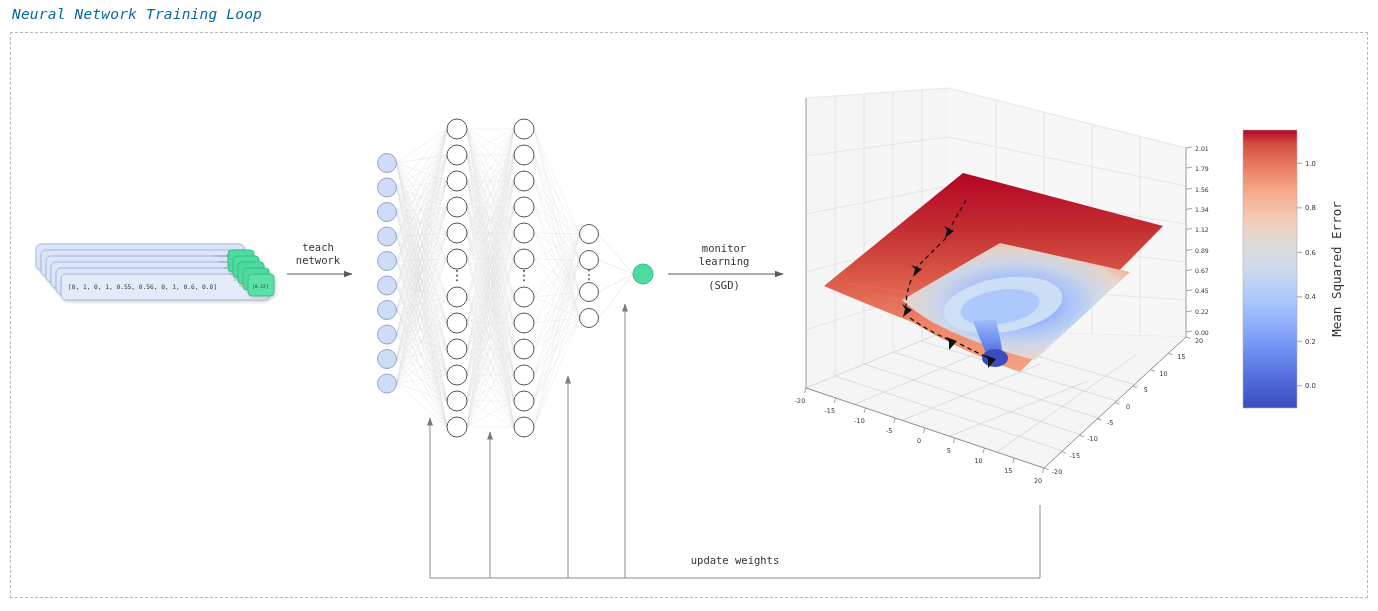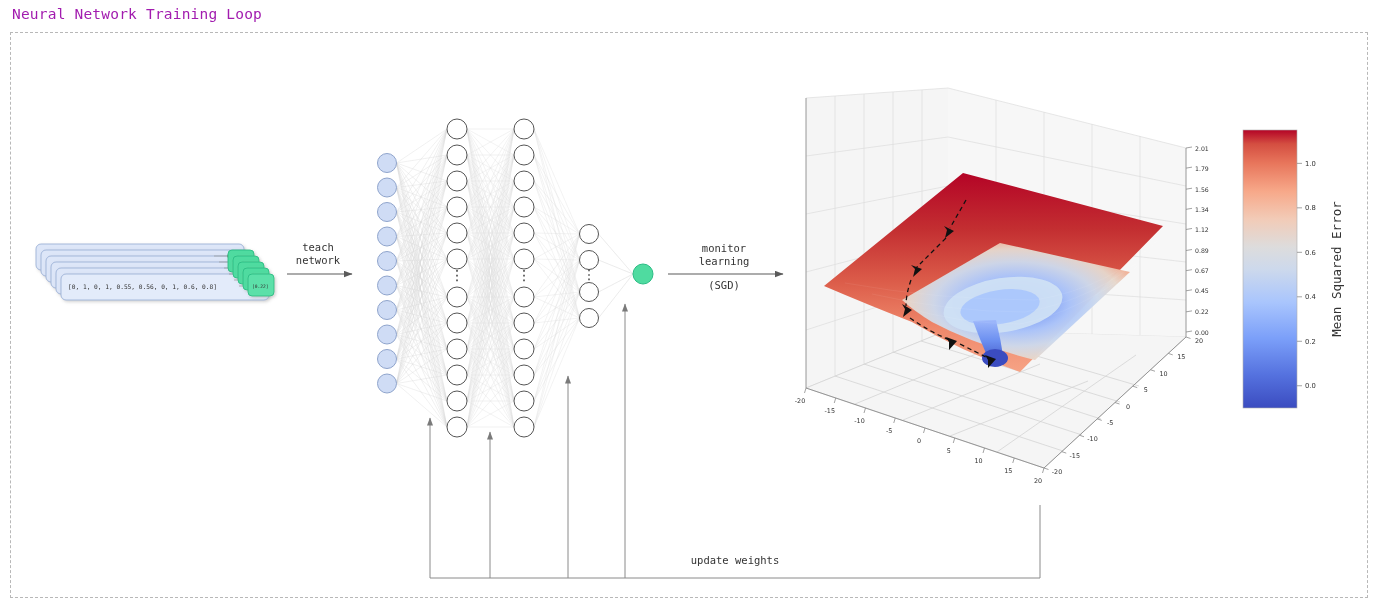--- a/index.html
+++ b/index.html
@@ -12,23 +12,24 @@
     height: 611px;
     font-family: "DejaVu Sans Mono", "Liberation Mono", monospace;
     overflow: hidden;
     position: relative;
   }
   #page-title {
     position: absolute;
     left: 12px;
     top: 6px;
     font-size: 14.5px;
-    color: #a21caf;
+    color: #0369a1;
     letter-spacing: 0.2px;
     white-space: nowrap;
+    font-style: italic;
   }
   #canvas-frame {
     position: absolute;
     left: 10px;
     top: 32px;
     width: 1358px;
     height: 566px;
     border: 1px dashed #b8b8b8;
     box-sizing: border-box;
   }

